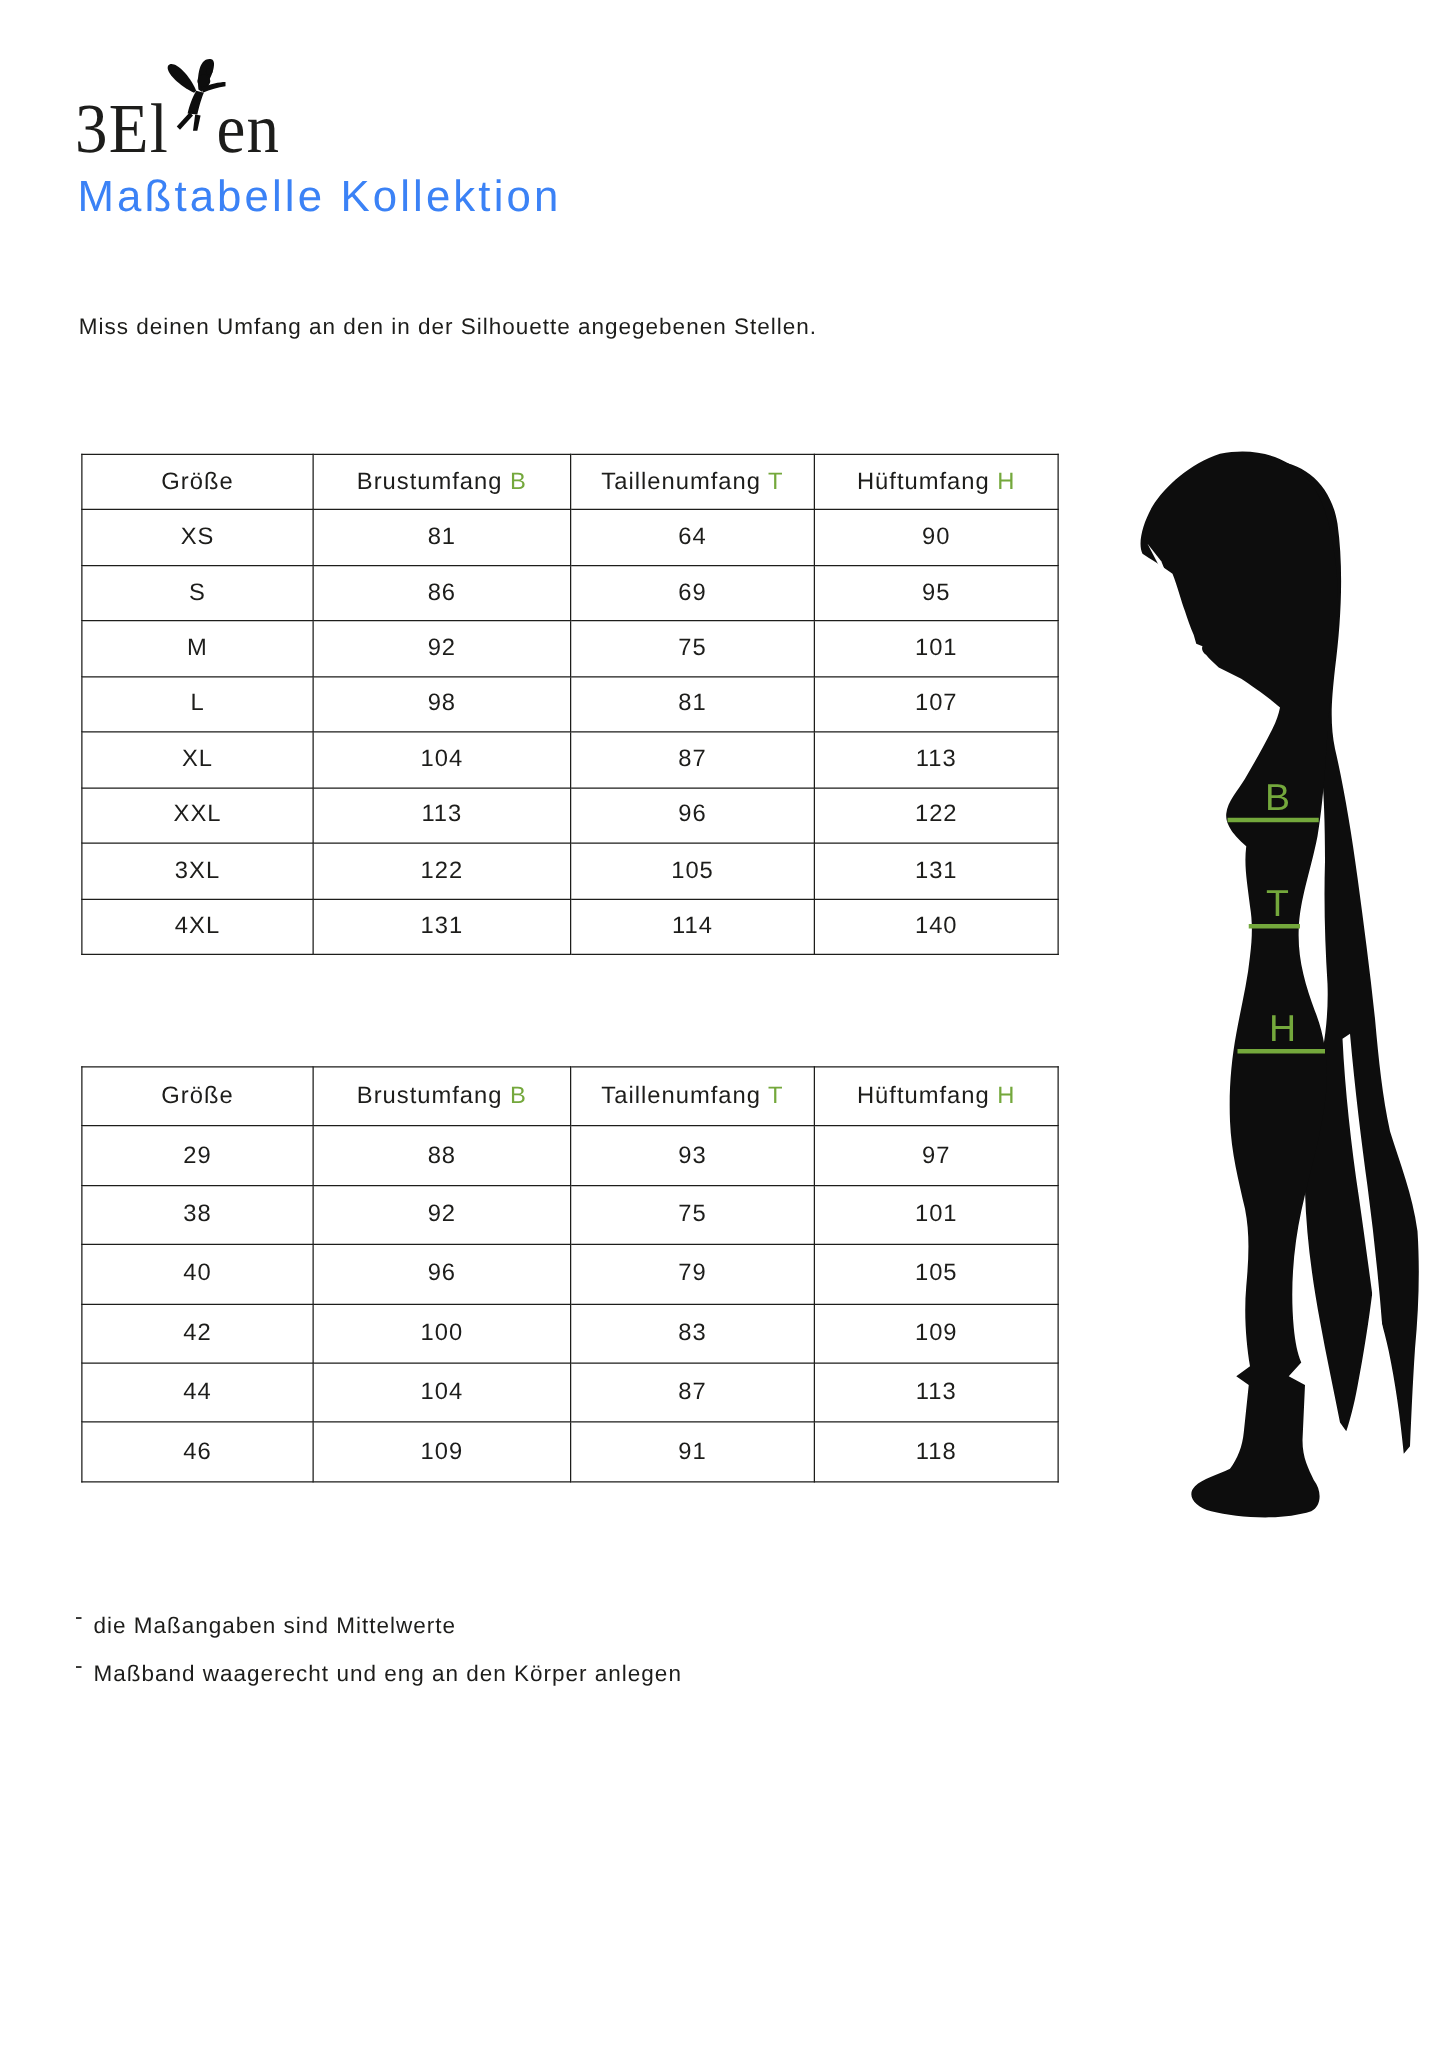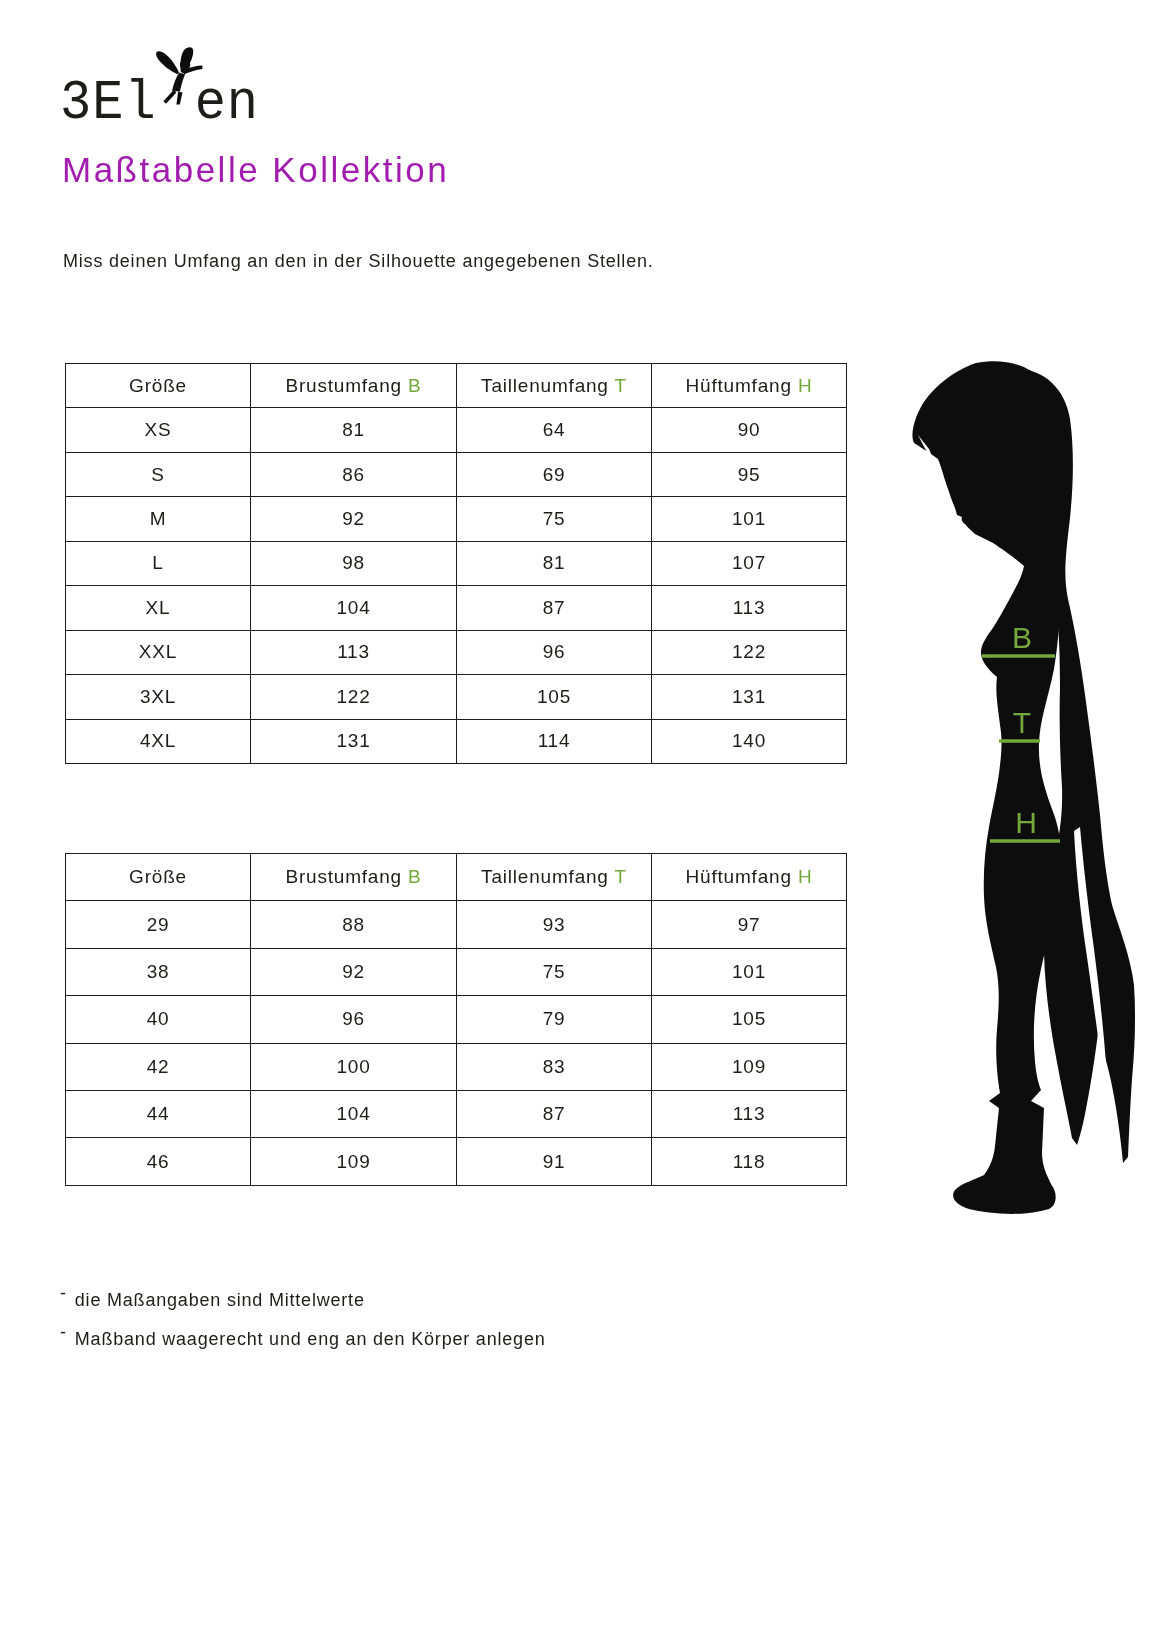--- a/index.html
+++ b/index.html
@@ -1,27 +1,27 @@
 <!DOCTYPE html>
 <html><head>
 <meta charset="utf-8">
 <style>
   * { margin:0; padding:0; box-sizing:border-box; }
   html,body { width:1159px; height:1638px; background:#ffffff; overflow:hidden;
     font-family:"Liberation Sans", sans-serif; color:#1d1d1b; }
   .abs { position:absolute; }
 
   
-  .logo { left:60px; top:34px; height:96px; font-family:Liberation Mono, monospace;
+  .logo { left:60px; top:34px; height:96px; font-family:Liberation Serif, serif;
     font-size:52px; letter-spacing:1px; display:flex; align-items:flex-end;justify-content:center; }
   .logo .word { line-height:1; transform:scaleY(1.08); }
   .fairy { width:52px; height:64px; margin:0 -10px 6px -4px; transform:translateY(-16px); }
 
   
-  .title { left:62px; top:150px; font-size:35px; letter-spacing:2.5px; color:#a21caf; }
+  .title { left:62px; top:138px; font-size:35px; letter-spacing:2.5px; color:#3b82f6; }
 
   
   .intro { left:63px; top:245px; font-size:18px; letter-spacing:0.8px; line-height:33px; }
 
   
   table { border-collapse:collapse; table-layout:fixed; width:781px; background:#fff; }
   th, td { border:1.4px solid #1d1d1b; text-align:center; vertical-align:middle;
     font-size:19px; font-weight:normal; letter-spacing:0.8px; color:#1d1d1b; white-space:nowrap; }
   .t1 { left:65px; top:363px; }
   .t2 { left:65px; top:853px; }

